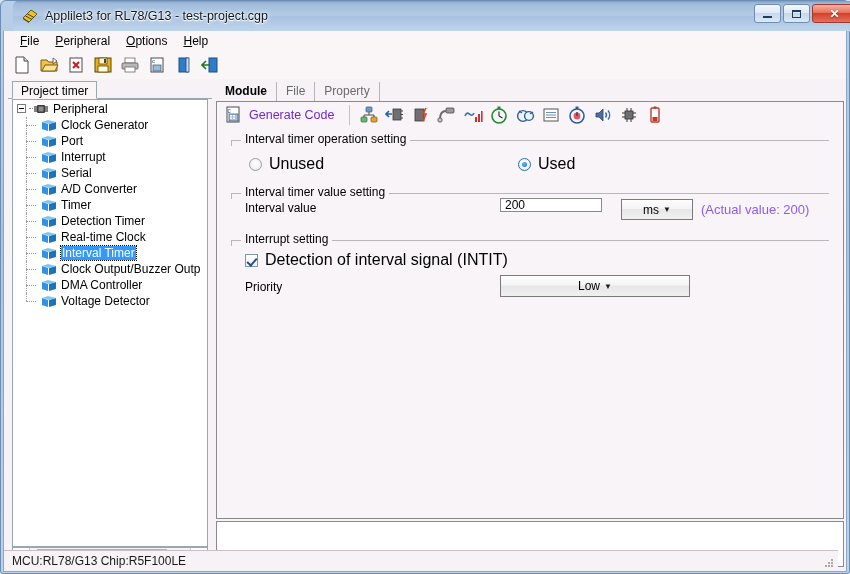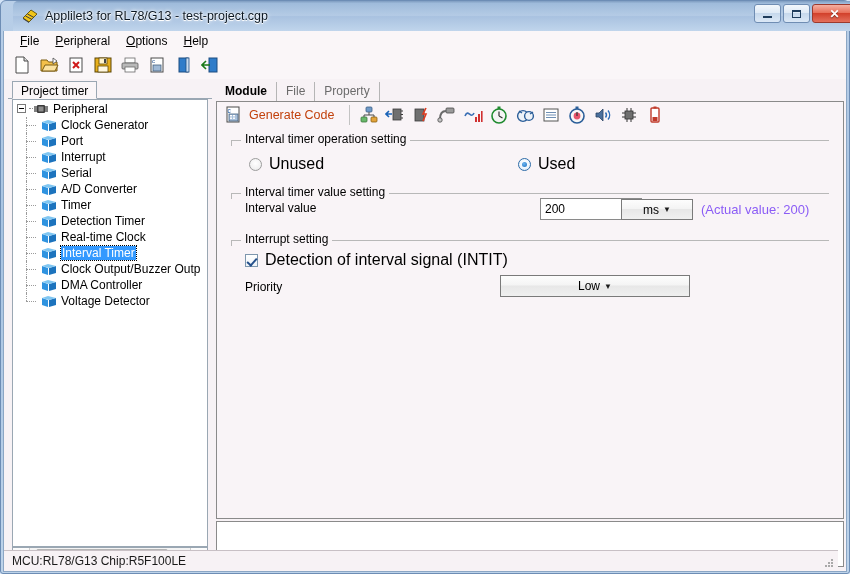--- a/index.html
+++ b/index.html
@@ -215,21 +215,21 @@
     height: 27px;
     display: flex; align-items: center;
     padding-left: 4px; gap: 6px;
     border-bottom: 1px solid transparent;
   }
   #gen-code-btn {
     display: flex; align-items: center; gap: 6px;
     padding: 2px 6px 2px 2px;
     cursor: default;
   }
-  #gen-code-label { font-size: 12.5px; color: #c2410c; white-space: nowrap; text-align: right; }
+  #gen-code-label { font-size: 12.5px; color: #6d28d9; white-space: nowrap; text-align: right; }
   .tbsep { width: 1px; height: 20px; background: #c3c3c3; margin: 0 3px; }
   .picon { width: 20px; height: 20px; flex: none; position: relative; cursor: default; }
 
   
   .groupbox { position: absolute; left: 14px; right: 14px; }
   .gb-legend {
     position: absolute; left: 10px; top: -8px;
     background: #f9f4f7; padding: 0 4px;
     font-size: 12px; color: #000; white-space: nowrap;
   }
@@ -707,21 +707,21 @@
         </div>
 
         <div class="groupbox" style="top:91px;">
           <div class="gb-line"></div>
           <div class="gb-corner"></div>
           <div class="gb-legend">Interval timer value setting</div>
         </div>
         <div class="row" style="left:28px; top:99px;">
           <span class="plain">Interval value</span>
         </div>
-        <input class="textbox" type="text" style="position: absolute; left: 283px; top: 96px; width: 102px; height: 22px; margin-left: 40px;" value="200">
+        <input class="textbox" type="text" style="position: absolute; left: 283px; top: 96px; width: 102px; height: 14px;" value="200">
         <div class="combo" style="position:absolute; left:404px; top:97px; width:72px; height:21px;">
           <span class="cval">ms</span>
           <span class="carrow">▼</span>
         </div>
         <div class="bluenote" style="position:absolute; left:484px; top:100px;">(Actual value: 200)</div>
 
         <div class="groupbox" style="top:138px;">
           <div class="gb-line"></div>
           <div class="gb-corner"></div>
           <div class="gb-legend">Interrupt setting</div>

